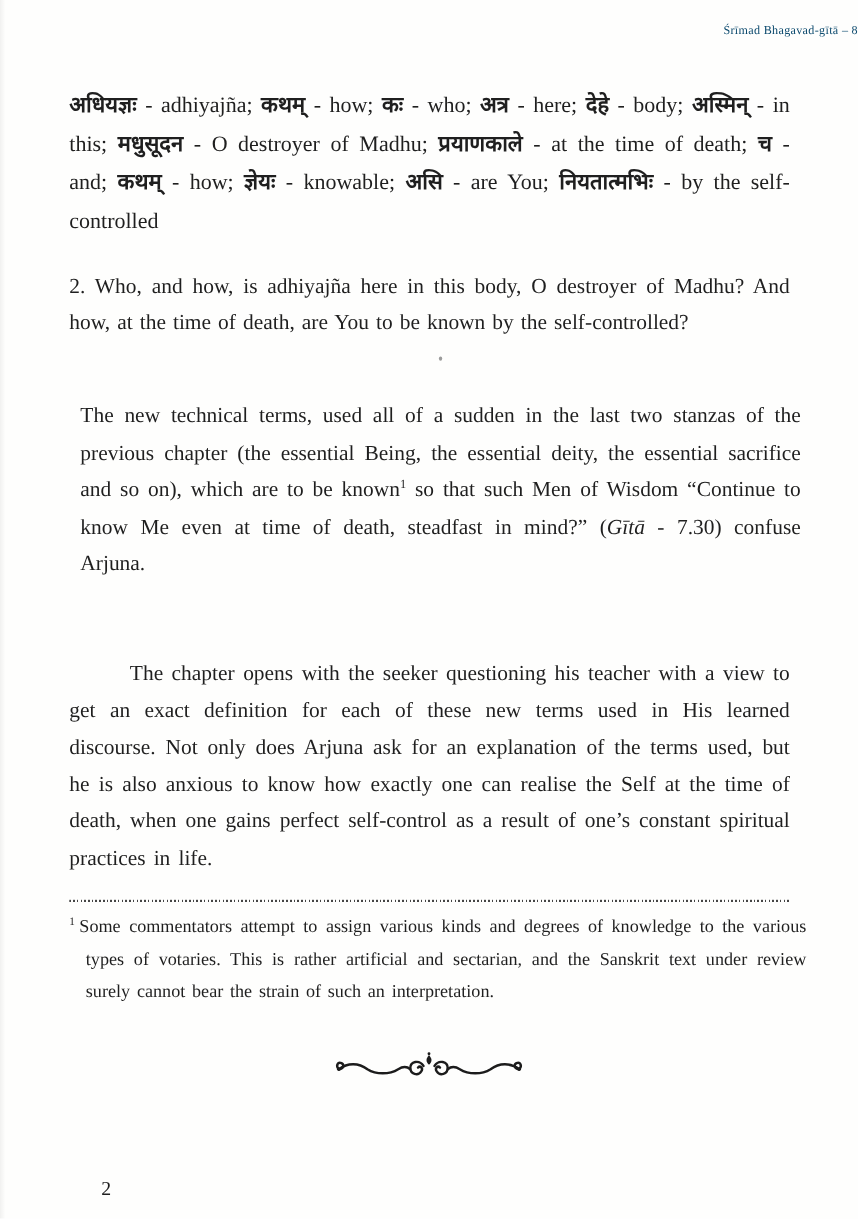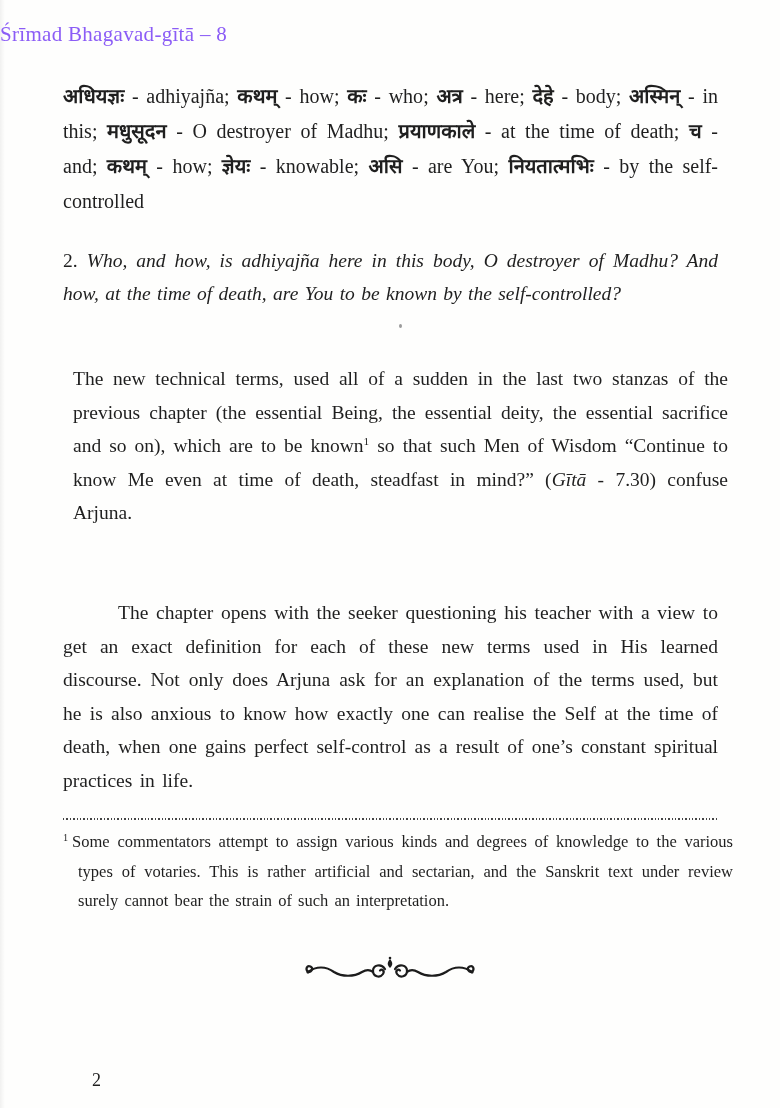--- a/index.html
+++ b/index.html
@@ -17,24 +17,24 @@
     content: "";
     position: absolute;
     left: 0; top: 0; bottom: 0;
     width: 5px;
     background: linear-gradient(90deg, rgba(0,0,0,0.05), rgba(0,0,0,0));
     pointer-events: none;
   }
   .running-header {
     position: absolute;
     top: 22px; left: 0; right: 0;
-    text-align: left;
-    font-size: 21px;
+    text-align: right;
+    font-size: 11px;
     letter-spacing: 0.3px;
-    color: #8b5cf6;
+    color: #0c4a6e;
   }
   .glossary {
     position: absolute;
     top: 79px; left: 63px;
     width: 655px;
     font-size: 20px;
     line-height: 35px;
     text-align: justify;
     word-spacing: 2px;
   }
@@ -44,21 +44,21 @@
   }
   .verse {
     position: absolute;
     top: 244px; left: 63px;
     width: 655px;
     font-size: 19.5px;
     line-height: 33px;
     text-align: justify;
     word-spacing: 1.5px;
   }
-  .verse .verse-text { font-style: italic; }
+  .verse .verse-text { }
   .stray-dot {
     position: absolute;
     left: 399px; top: 324px;
     width: 3px; height: 4px;
     background: #9b9b9b;
     border-radius: 50%;
   }
   .body-para {
     position: absolute;
     left: 63px;

